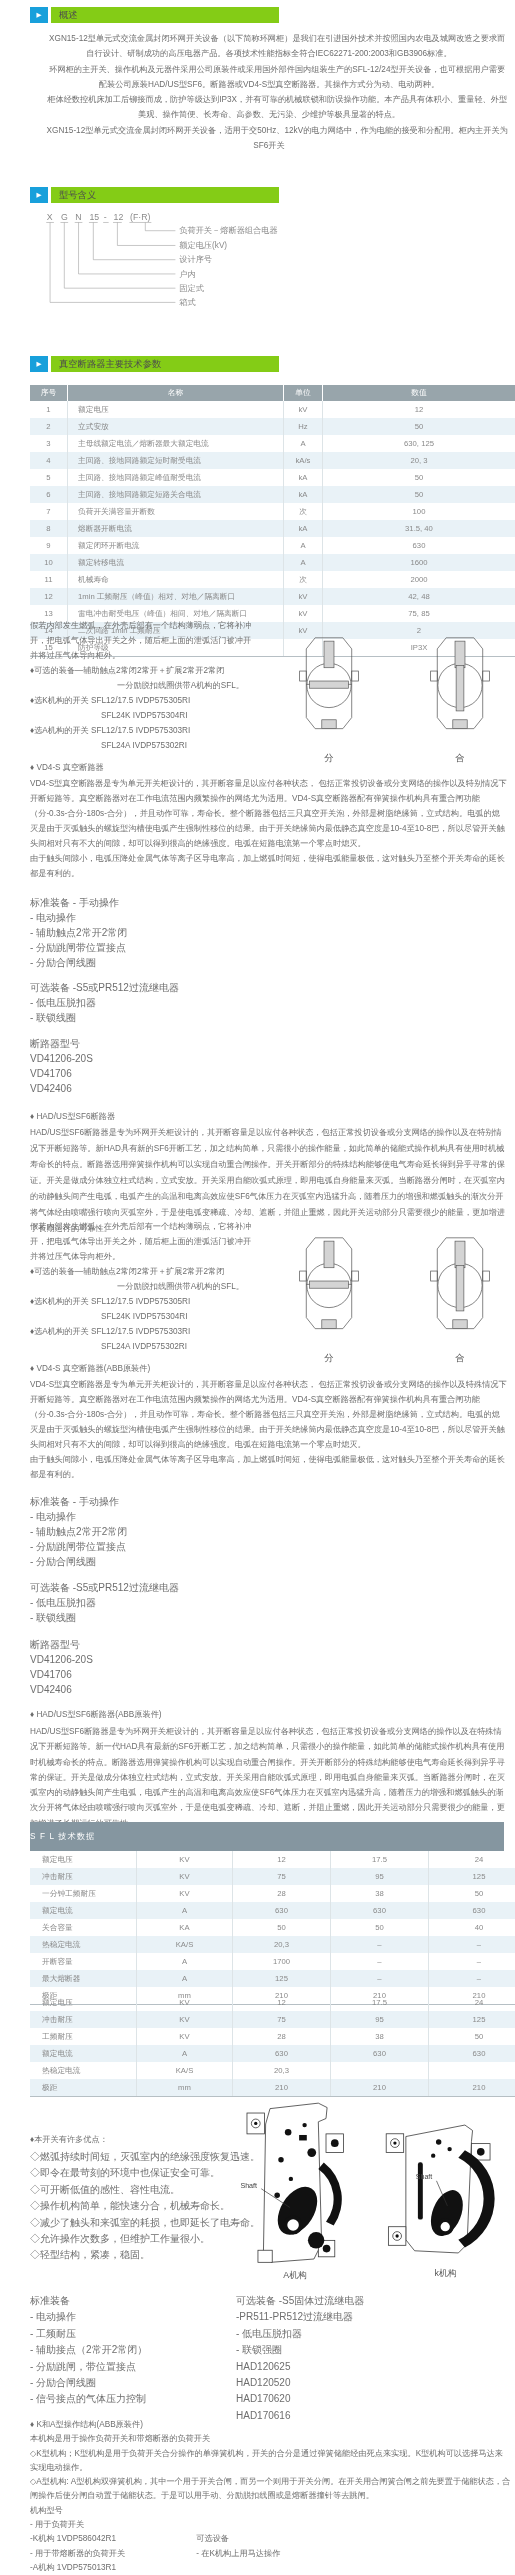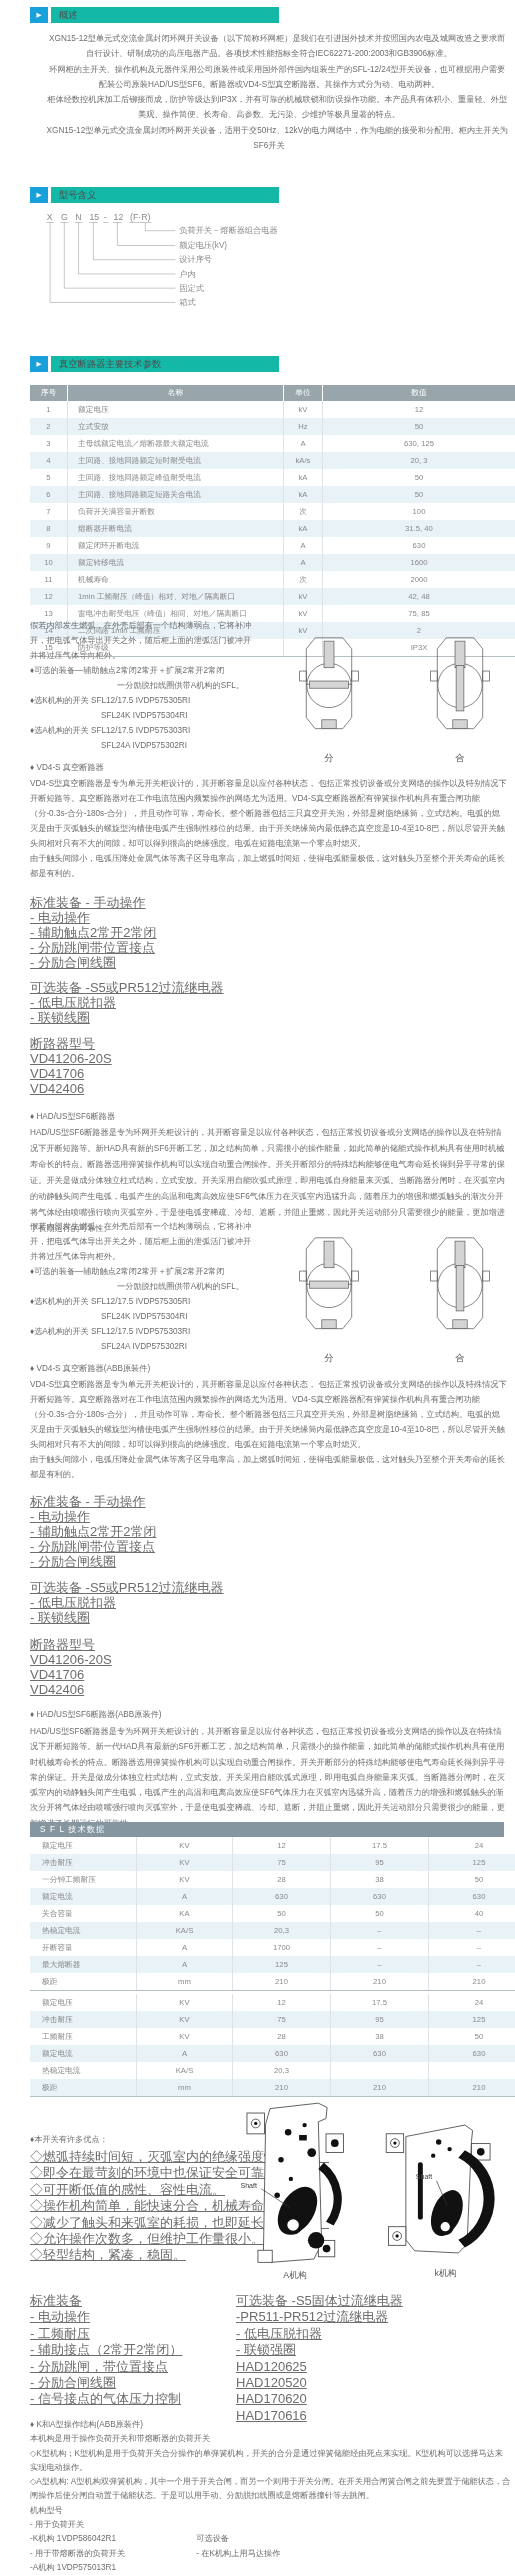--- a/index.html
+++ b/index.html
@@ -2,21 +2,21 @@
 <html style="font-size:8.8px"><head>
 <meta charset="utf-8">
 <style>
   html,body{margin:0;padding:0;background:#fff;}
   body{font-family:"Liberation Sans",sans-serif;color:#6e6e6e;}
   .page{position:relative;width:516px;height:2576px;background:#fff;overflow:hidden;}
 
   
   .sec-header{position:absolute;left:30px;display:flex;gap:3.3px;height:16.4px;}
   .sec-arrow{width:18px;height:16.4px;background:#18a0db;color:#fff;display:flex;align-items:center;justify-content:center;font-size:6.6px;}
-  .sec-bar{width:220px;height:16.4px;background:#14b8a6;display:flex;align-items:center;padding-left:7.7px;font-size:9.3px;color:#4d4d4d;}
+  .sec-bar{width:220px;height:16.4px;background:#84cc16;display:flex;align-items:center;padding-left:7.7px;font-size:9.3px;color:#4d4d4d;}
 
   
   .overview{position:absolute;left:30px;top:31px;width:478px;font-size:8.2px;line-height:15.3px;color:#6e6e6e;}
   .overview p{margin:0;text-indent:2em;text-align:center;}
 
   
   .model-svg{position:absolute;left:41px;top:211px;}
   .model-svg text{font-size:15px;fill:#8a8a8a;}
   .model-svg .code{font-size:16px;fill:#8a8a8a;}
   .model-svg line,.model-svg path{stroke:#9a9a9a;stroke-width:1;fill:none;}
@@ -47,27 +47,27 @@
   .linework{stroke:#555;stroke-width:1.3;fill:none;}
   .hatch{fill:#d4d4d4;stroke:#555;stroke-width:1.2;}
 
   .h-title{position:absolute;left:30px;font-size:8.2px;color:#6e6e6e;}
   .paras{position:absolute;left:30px;width:478px;font-size:8.2px;color:#6e6e6e;}
   .paras p{margin:0;}
   .lh27{line-height:15px;}
   .lh28{line-height:15.3px;}
   .lh29{line-height:16px;}
 
-  .list{position:absolute;left:30px;font-size:13px;line-height:15px;white-space:nowrap;text-decoration:underline;}
+  .list{position:absolute;left:30px;font-size:10px;line-height:15px;white-space:nowrap;}
   .list p{margin:0;}
   .list30{line-height:16.4px;}
 
   
   .tech{position:absolute;left:30px;width:474px;font-size:7.7px;}
-  .tech .bar{height:15px;background:#8596a0;color:#fff;display:flex;align-items:center;padding-left:10px;font-size:8.2px;letter-spacing:1.1px;box-sizing:border-box;}
+  .tech .bar{height:29px;background:#8596a0;color:#fff;display:flex;align-items:center;font-size:8.2px;letter-spacing:1.1px;box-sizing:border-box;}
   .tech table{width:474px;border-collapse:collapse;table-layout:fixed;}
   .tech td{height:15px;color:#8a8a8a;text-align:center;border-right:0.5px solid #dde4e7;}
   .tech td:last-child{border-right:none;}
   .tech tr:nth-child(even){background:#e9f2f7;}
   .tech tr:last-child td{border-bottom:0.5px solid #b6bfc4;}
   .tech .cl{width:93px;text-align:left;padding-left:12px;}
   .tech .cu{width:93px;}
   .tech .c1{width:95px;}
   .tech .c2{width:95px;}
   .tech .c3{width:98px;}

